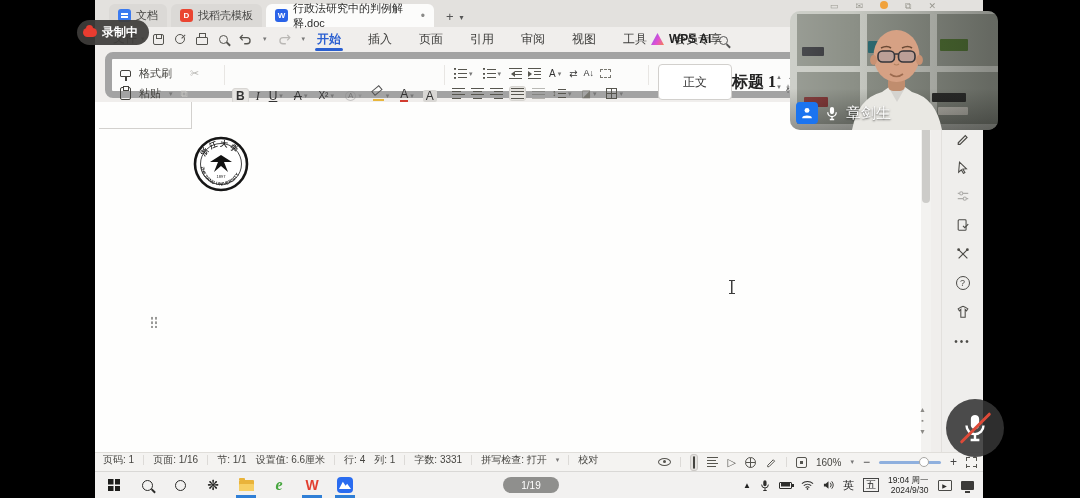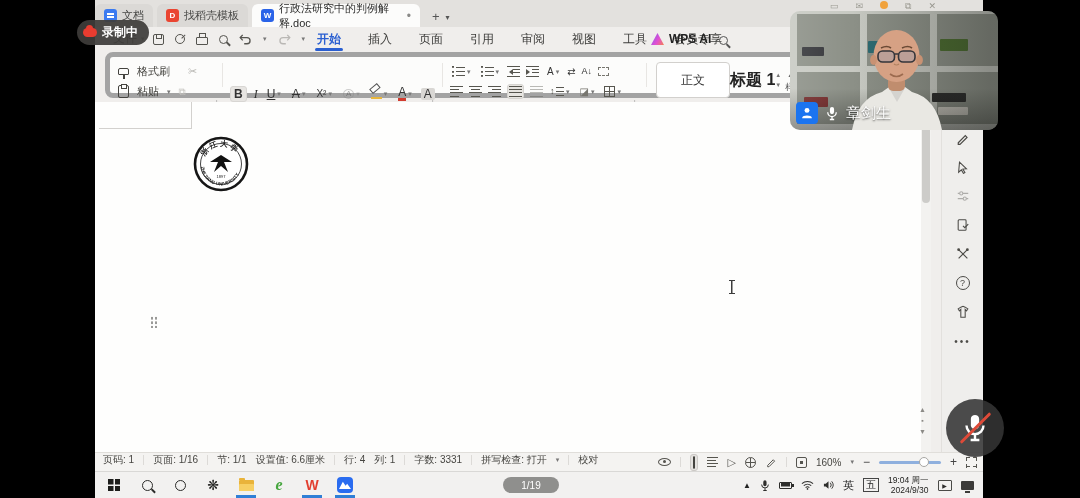--- a/index.html
+++ b/index.html
@@ -5,21 +5,21 @@
   *{margin:0;padding:0;box-sizing:border-box}
   html,body{background:#000}
   body{font-family:"Liberation Sans",sans-serif}
   .stage{position:relative;width:1080px;height:498px;background:#000;overflow:hidden}
   .abs{position:absolute}
 
   
   .screen{position:absolute;left:95px;top:0;width:888px;height:498px;background:#f0eeec;overflow:hidden}
 
   
-  .tabbar{position:absolute;left:0;top:0;right:0;height:27px;background:#e3e1de;display:flex;align-items:flex-end;}
+  .tabbar{position:absolute;left:0;top:0;right:0;height:27px;background:#e3e1de;display:flex;align-items:flex-end;padding-left:14px}
   .tab{height:23px;display:flex;align-items:center;gap:5px;padding:0 9px;font-size:11px;color:#474745;border-radius:6px 6px 0 0;background:#dbd9d6;margin-right:4px}
   .tab.active{background:#fcfcfb;color:#2b2b2a;width:168px}
   .ti{width:13px;height:13px;border-radius:3px;display:flex;align-items:center;justify-content:center;flex:0 0 auto}
   .ti-docs{background:#3a7af0;position:relative}
   .ti-docs::after{content:"";position:absolute;left:3px;top:4px;width:7px;height:1.5px;background:#fff;box-shadow:0 3px 0 #fff}
   .ti-docer{background:#ea4531;color:#fff;font-size:8px;font-weight:bold}
   .ti-w{background:#2a63e8;color:#fff;font-size:8px;font-weight:bold}
   .tabplus{font-size:13px;color:#555;margin:0 6px 3px 8px}
   .tabcaret{font-size:8px;color:#555;margin:0 0 5px 0}
   .dot-mod{color:#8a8a88;font-size:12px;margin-left:4px}
@@ -31,21 +31,21 @@
   .menus{position:absolute;left:220px;top:0;height:24px;display:flex;align-items:center;gap:23px}
   .menuitem{position:relative;padding:0 2px;height:100%;display:flex;align-items:center;cursor:default}
   .menuitem.active{color:#2a5fd1;font-weight:bold}
   .menuitem.active::after{content:"";position:absolute;left:0;right:0;bottom:0;height:3px;border-radius:2px;background:#2a5fd1}
   .wpsai{position:absolute;left:556px;top:0;height:24px;display:flex;align-items:center;gap:5px;font-weight:bold;color:#222}
   .ai-logo{width:13px;height:12px;background:linear-gradient(120deg,#7b5bf5,#e14fd2 55%,#f5824f);clip-path:polygon(50% 0,100% 100%,0 100%)}
   .menusearch{position:absolute;left:624px;top:7px;color:#555}
 
   
   .ribbon{position:absolute;left:0;top:51px;right:0;height:51px;background:#f0eeec}
-  .panel{position:absolute;left:10px;right:6px;top:1px;bottom:4px;background:#fcfcfb;border:5px solid #a3a3a3;border-radius:8px}
+  .panel{position:absolute;left:10px;right:6px;top:1px;bottom:4px;background:#fcfcfb;border:7px solid #a3a3a3;border-radius:8px}
   .g{position:absolute;font-size:11px;color:#44433f}
   .r1{position:absolute;top:7px;display:flex;align-items:center;gap:8px}
   .r2{position:absolute;top:27px;display:flex;align-items:center;gap:8px}
   .sep{position:absolute;top:6px;bottom:6px;width:1px;background:#e8e6e3}
   .sel{height:18px;background:#fff;border:1px solid #cfcdca;border-radius:3px;display:flex;align-items:center;justify-content:space-between;padding:0 4px;font-size:11px;color:#333}
   .car{font-size:7px;color:#777}
   .kb{font-size:12px;color:#333;line-height:1}
   .kbox{background:#e7e5e2;border:1px solid #d8d6d3;border-radius:3px;padding:1px 3px}
   .gsub{position:absolute;font-size:8px;color:#999}
   .grip{position:absolute;width:8px;height:12px;background:radial-gradient(#9a9a98 1px,transparent 1.3px);background-size:4px 4.5px}
@@ -77,21 +77,21 @@
   .bind::before{content:"";position:absolute;left:0;top:3.4px;border:3px solid transparent}
   .ind-l::before{border-right:4px solid #57564f;left:-1px}
   .ind-r::before{border-left:4px solid #57564f;left:0}
   .lnsp{background:linear-gradient(#57564f,#57564f) 5px 0.5px/8px 1.2px no-repeat,linear-gradient(#57564f,#57564f) 5px 4.8px/8px 1.2px no-repeat,linear-gradient(#57564f,#57564f) 5px 9px/8px 1.2px no-repeat}
   .lnsp::before{content:"↕";position:absolute;left:-1px;top:0;font-size:9px;color:#57564f}
   .marks{width:11px;height:9px;border:1.2px dashed #77766f;display:inline-block}
   .bord{width:11px;height:11px;border:1.2px solid #57564f;display:inline-block;background:linear-gradient(#57564f,#57564f) 50% 0/1px 11px no-repeat,linear-gradient(#57564f,#57564f) 0 50%/11px 1px no-repeat}
   .tbtn{display:flex;align-items:center;gap:2px;padding:2px;border-radius:3px}
   .tbtn.on{background:#e7e5e1;border:1px solid #d6d4d0;padding:1px}
   .stylebox{width:74px;height:36px;background:#fff;border:1px solid #d2d0cd;border-radius:4px;display:flex;align-items:center;justify-content:center;font-size:12px;color:#333}
-  .hstyle{font-size:16px;font-weight:bold;color:#222;font-family:Liberation Sans, sans-serif}
+  .hstyle{font-size:16px;font-weight:bold;color:#222;font-family:Liberation Serif, serif}
   .spinners{display:flex;flex-direction:column;gap:4px;font-size:6px;color:#777}
 
   
   .docarea{position:absolute;left:0;top:102px;width:836px;height:350px;background:#fefefd;overflow:hidden}
   .cornerH{position:absolute;left:4px;top:26px;width:92px;height:1px;background:#d3d1ce}
   .cornerV{position:absolute;left:96px;top:0;width:1px;height:27px;background:#d3d1ce}
   .doctitle{position:absolute;left:60px;top:144px;width:694px;text-align:center;font-family:"DejaVu Sans",sans-serif;font-weight:700;font-size:31px;letter-spacing:4px;color:#0d0d0d}
   .ibeam{position:absolute;left:633px;top:178px;width:7px;height:14px;background:linear-gradient(#3c3c3c,#3c3c3c) 50% 0/1.5px 14px no-repeat,linear-gradient(#3c3c3c,#3c3c3c) 50% 0/6px 1.3px no-repeat,linear-gradient(#3c3c3c,#3c3c3c) 50% 100%/6px 1.3px no-repeat}
   .vscroll{position:absolute;left:826px;top:102px;width:10px;height:350px;background:#f3f2f0}
   .vthumb{position:absolute;left:827px;top:107px;width:8px;height:96px;background:#cdccc9;border-radius:4px}

